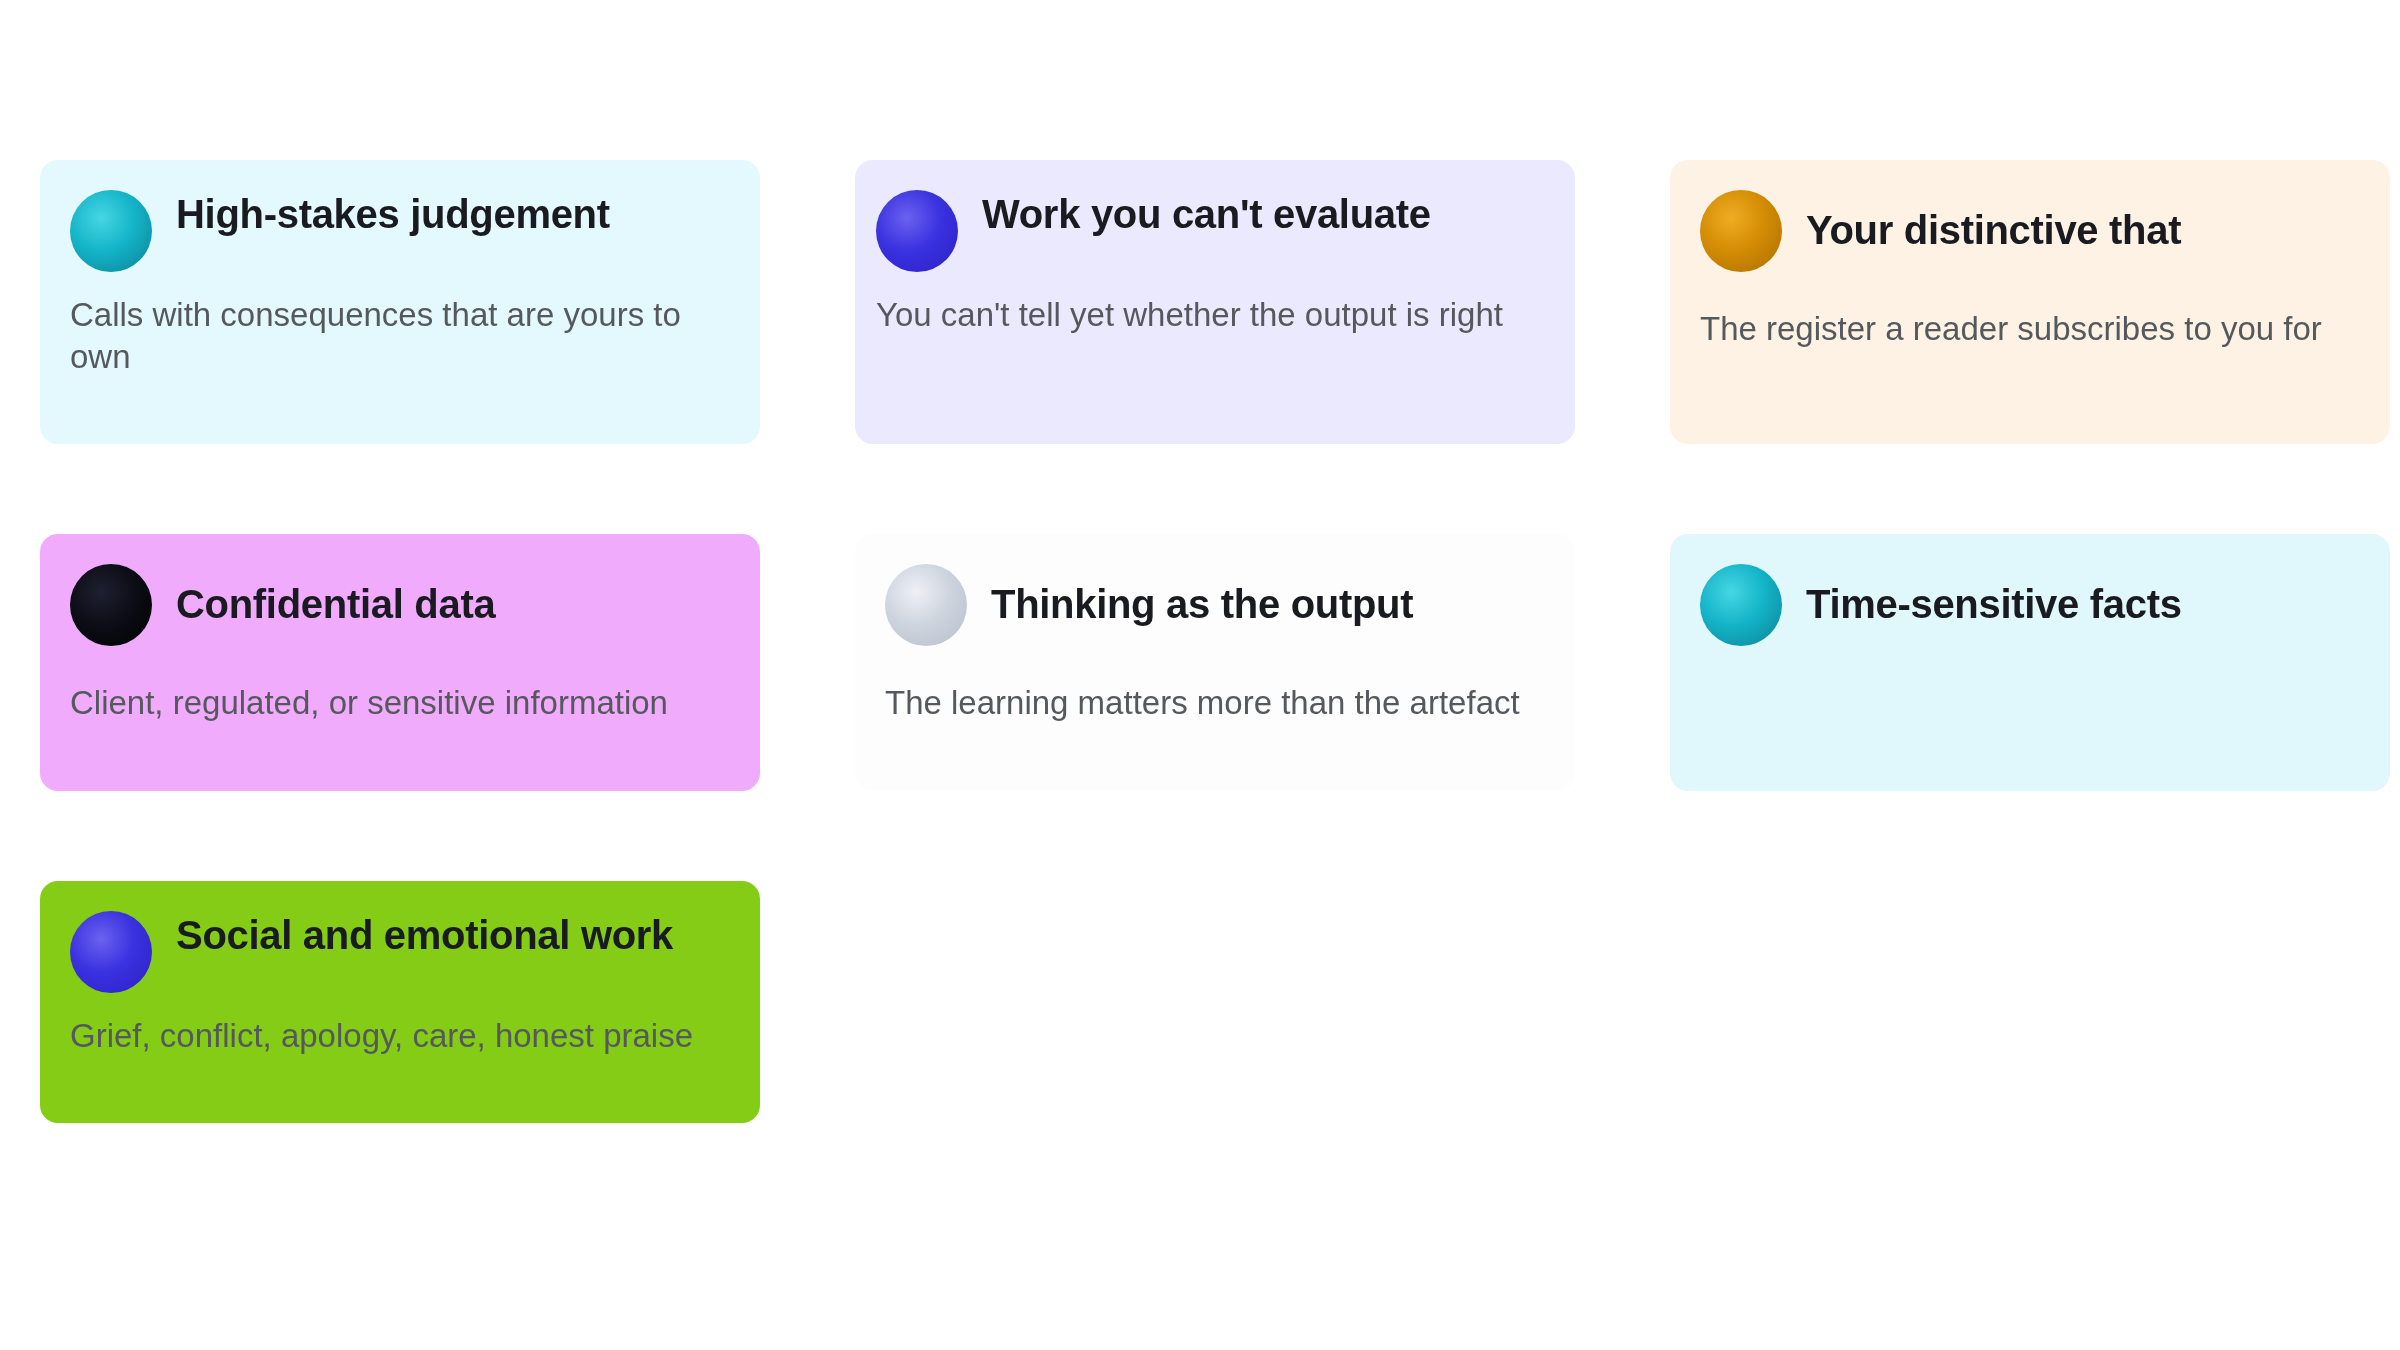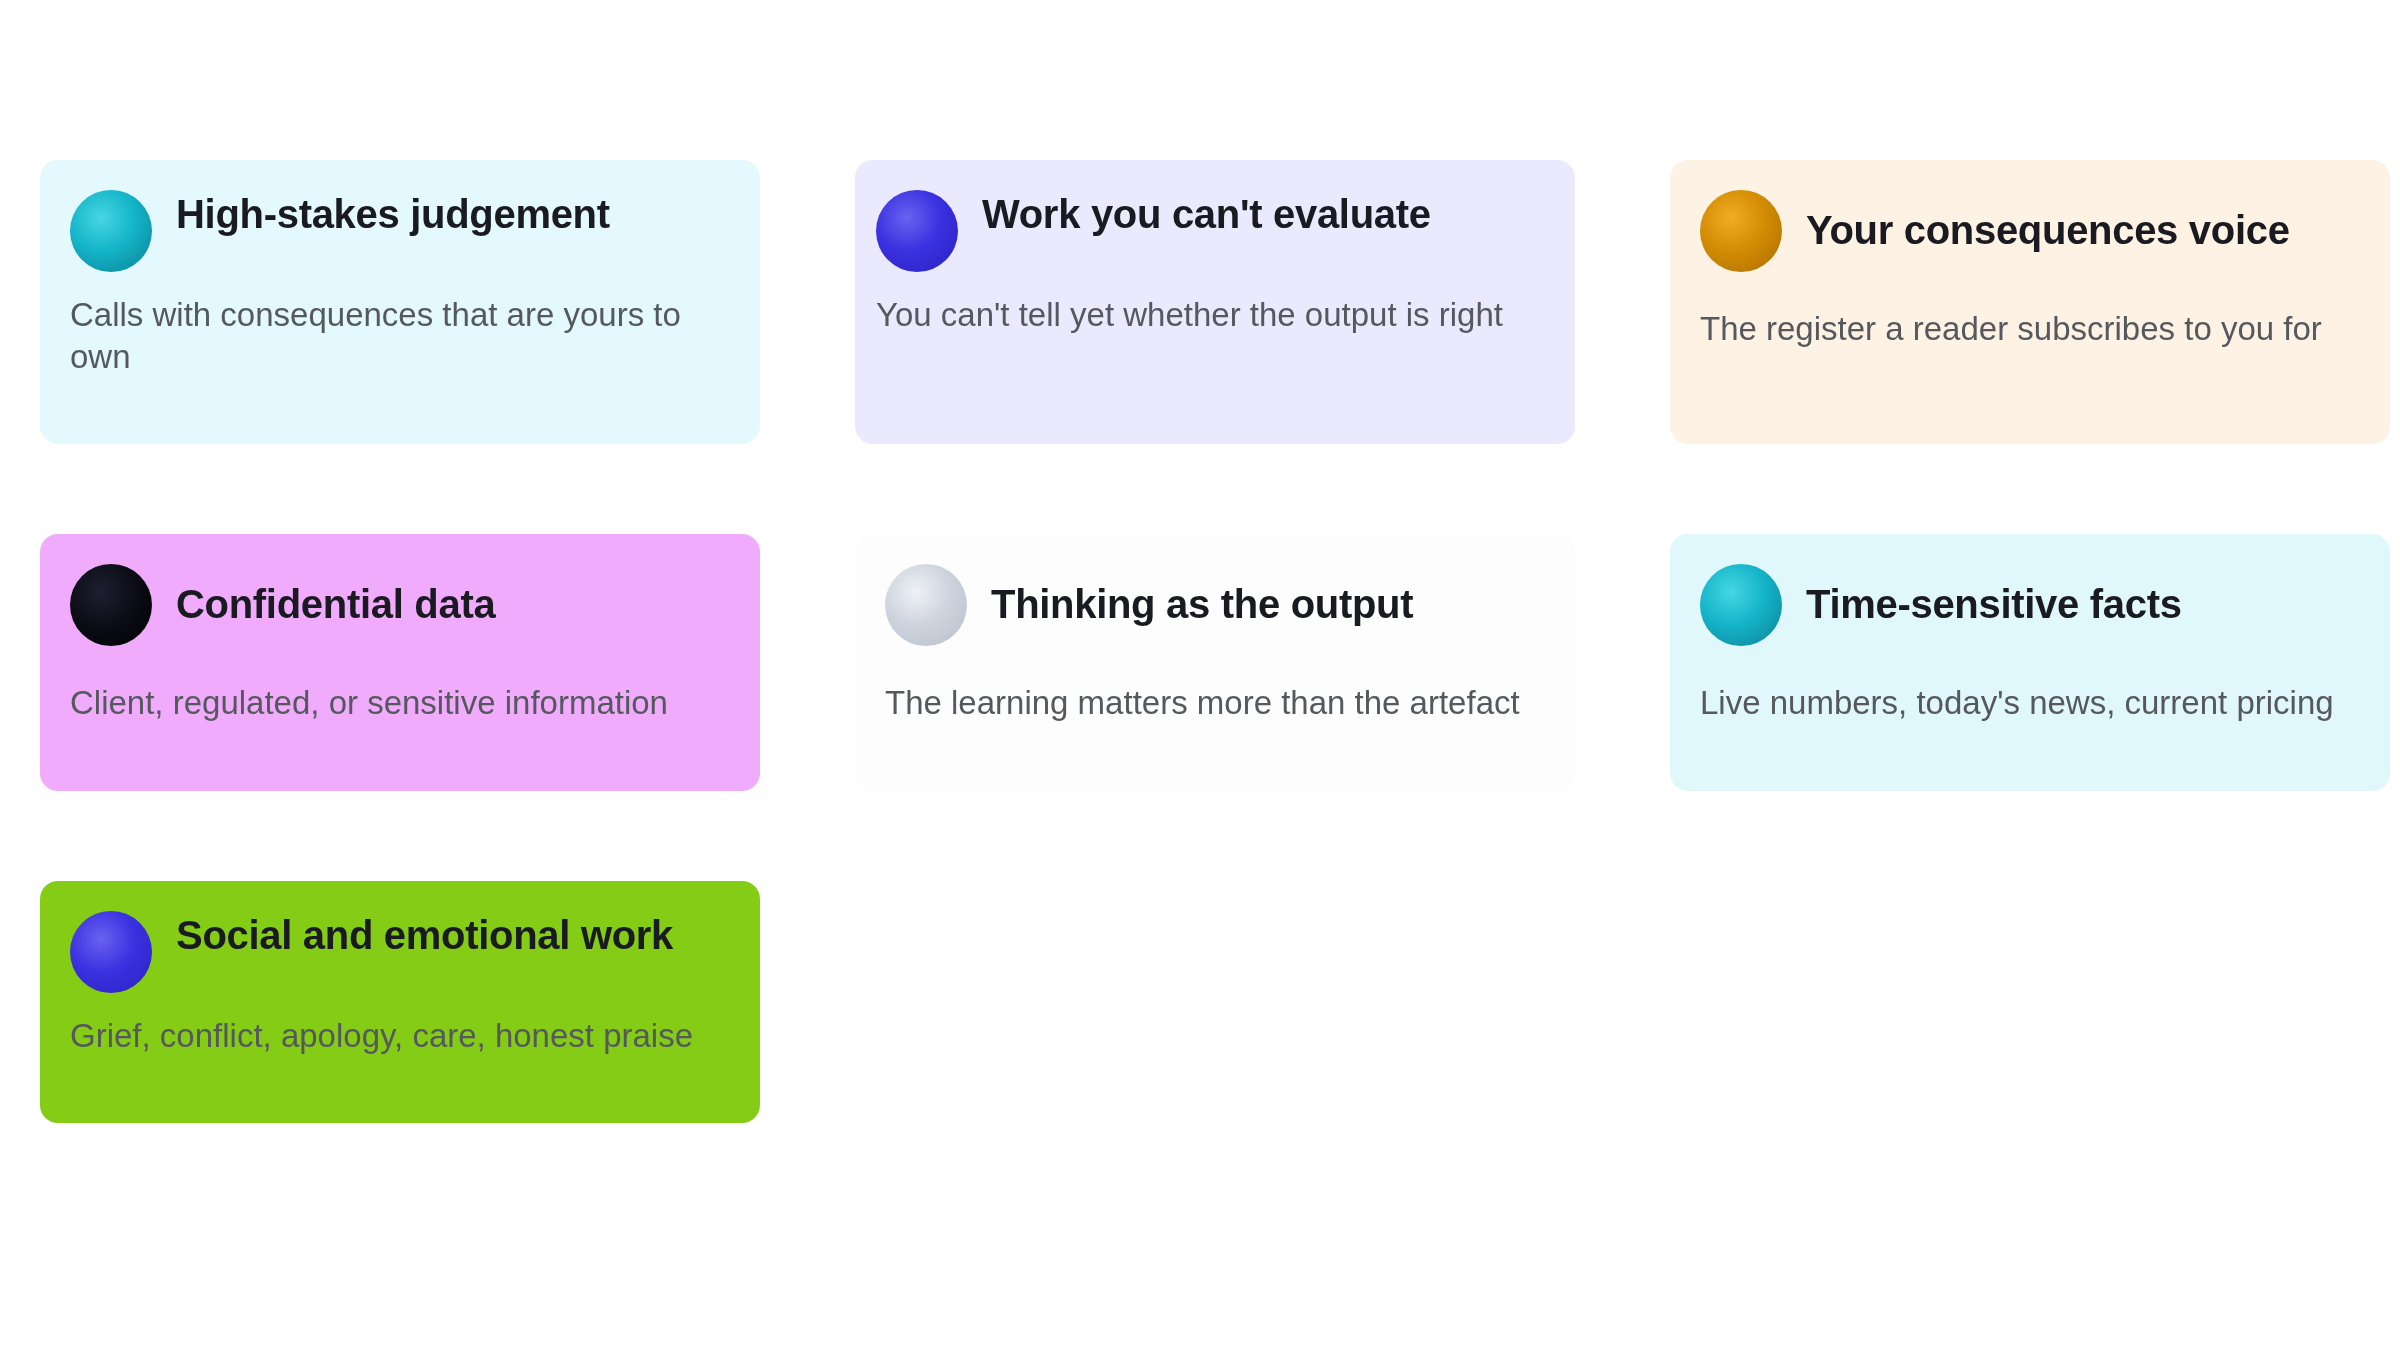--- a/index.html
+++ b/index.html
@@ -91,21 +91,21 @@
       <div class="card tight" style="background: rgb(235, 233, 254); padding-left: 21px;">
         <div class="card-head">
           <span class="bubble" title="blue-sphere-icon" style="background: radial-gradient(circle at 38% 34%, rgb(106, 98, 239) 0%, rgb(58, 49, 224) 45%, rgb(42, 33, 194) 100%);"></span>
           <h3 class="card-title">Work you can't evaluate</h3>
         </div>
         <p class="card-body">You can't tell yet whether the output is right</p>
       </div>
       <div class="card single" style="background: rgb(253, 242, 228);">
         <div class="card-head">
           <span class="bubble" title="orange-sphere-icon" style="background: radial-gradient(circle at 38% 34%, rgb(240, 173, 36) 0%, rgb(211, 140, 4) 45%, rgb(169, 108, 0) 100%);"></span>
-          <h3 class="card-title">Your consequences voice</h3>
+          <h3 class="card-title">Your distinctive that</h3>
         </div>
         <p class="card-body">The register a reader subscribes to you for</p>
       </div>
       <div class="card single" style="background: #f0abfc;">
         <div class="card-head">
           <span class="bubble" title="black-sphere-icon" style="background: radial-gradient(circle at 38% 34%, rgb(30, 32, 48) 0%, rgb(12, 13, 22) 45%, rgb(0, 0, 0) 100%);"></span>
           <h3 class="card-title">Confidential data</h3>
         </div>
         <p class="card-body">Client, regulated, or sensitive information</p>
       </div>
@@ -114,21 +114,20 @@
           <span class="bubble" title="silver-sphere-icon" style="background: radial-gradient(circle at 38% 34%, rgb(238, 241, 246) 0%, rgb(206, 212, 222) 45%, rgb(184, 191, 203) 100%);"></span>
           <h3 class="card-title">Thinking as the output</h3>
         </div>
         <p class="card-body">The learning matters more than the artefact</p>
       </div>
       <div class="card single" style="background: rgb(224, 247, 251);">
         <div class="card-head">
           <span class="bubble" title="teal-sphere-icon" style="background: radial-gradient(circle at 38% 34%, rgb(70, 214, 228) 0%, rgb(20, 180, 200) 45%, rgb(12, 127, 147) 100%);"></span>
           <h3 class="card-title">Time-sensitive facts</h3>
         </div>
-        <p class="card-body">Live numbers, today's news, current pricing</p>
       </div>
       <div class="card tight" style="background: #84cc16;">
         <div class="card-head">
           <span class="bubble" title="blue-sphere-icon" style="background: radial-gradient(circle at 38% 34%, rgb(106, 98, 239) 0%, rgb(58, 49, 224) 45%, rgb(42, 33, 194) 100%);"></span>
           <h3 class="card-title">Social and emotional work</h3>
         </div>
         <p class="card-body">Grief, conflict, apology, care, honest praise</p>
       </div>
     </div>
 </div>

